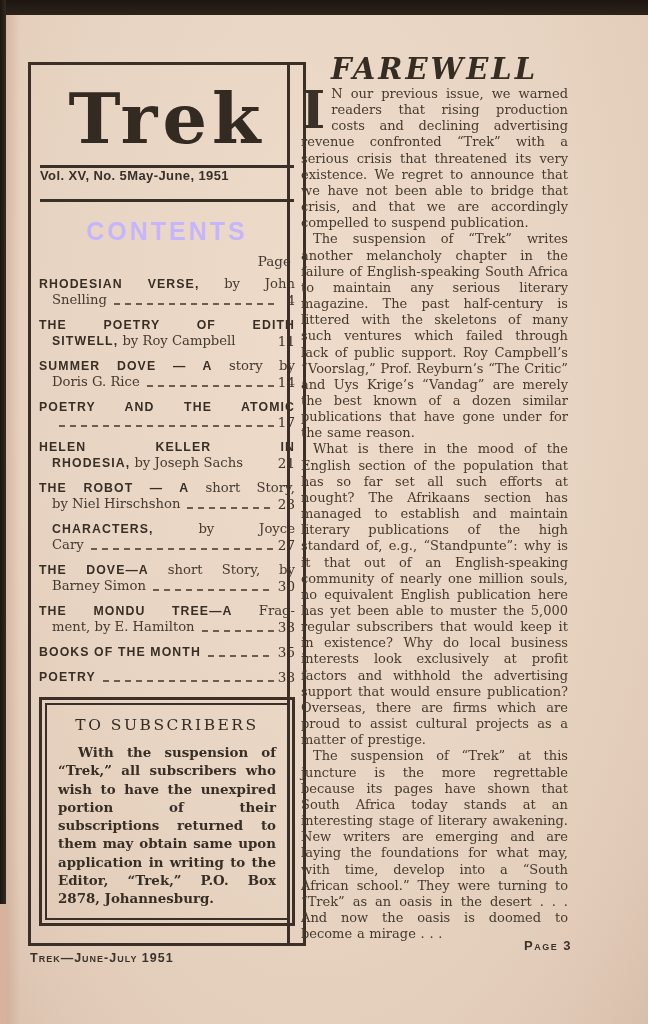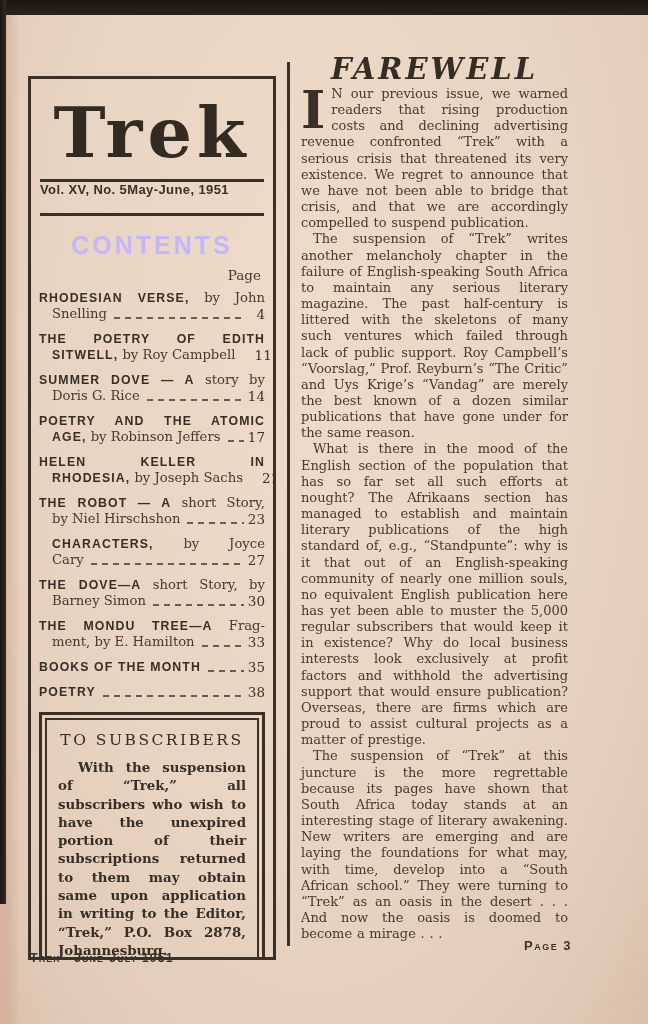--- a/index.html
+++ b/index.html
@@ -9,21 +9,21 @@
   
   #paper{position:absolute;left:6px;top:15px;right:0;bottom:0;
     background:radial-gradient(ellipse at 48% 32%, #eedbc9 0%, #e8d4c2 55%, #e2ccb9 82%, #d8bfab 100%);}
   .edge-top{position:absolute;left:0;top:0;width:648px;height:15px;background:linear-gradient(#1c1510,#2c231b);}
   .edge-left{position:absolute;left:0;top:0;width:6px;height:1024px;background:linear-gradient(90deg,#1c1510,#332921);}
   .edge-left-pink{position:absolute;left:0;bottom:0;width:7px;height:120px;background:#d8b29c;}
   .paper-fold{position:absolute;left:6px;top:15px;bottom:0;width:14px;
     background:linear-gradient(90deg, rgba(198,152,128,0.45), rgba(198,152,128,0.0));}
 
   
-  #left-panel{position:absolute;left:28px;top:76px;width:248px;height:884px;box-sizing:border-box;
+  #left-panel{position:absolute;left:28px;top:62px;width:278px;height:884px;box-sizing:border-box;
     border:3px solid #3a3027;padding:0 8px;overflow:hidden;}
   #masthead-title{font-family:"DejaVu Serif",serif;font-weight:700;font-size:70px;line-height:74px;
     letter-spacing:5px;text-align:center;color:#332a22;margin-top:17px;}
   .mast-rule{border-top:3px solid #3a3027;margin:9px 1px 0 1px;}
   #vol-row{display:flex;justify-content:flex-start;align-items:baseline;
     font-family:"Liberation Sans",sans-serif;font-weight:700;font-size:13px;letter-spacing:.4px;
     color:#38302a;padding:0 1px 7px 1px;}
   #contents-heading{text-align:center;font-family:"Liberation Sans",sans-serif;font-weight:700;
     font-size:25px;letter-spacing:3px;color:#c4b5fd;margin-top:15px;}
   #page-col-label{text-align:right;font-size:13.5px;color:#42372d;margin:7px 4px 6px 0;}
@@ -114,21 +114,20 @@
           <div class="toc-line fill"><span class="toc-text"><span class="toc-bold">SUMMER DOVE — A</span><span class="toc-plain"> story by</span></span></div>
           <div class="toc-line cont last">
             <span class="toc-text"><span class="toc-plain">Doris G. Rice</span></span>
             <span class="toc-leader dashes"></span>
             <span class="toc-page">14</span>
           </div>
         </div>
         <div class="toc-item">
           <div class="toc-line fill"><span class="toc-text"><span class="toc-bold">POETRY AND THE ATOMIC</span></span></div>
           <div class="toc-line cont last">
-            <span class="toc-text"><span class="toc-bold">AGE,</span><span class="toc-plain"> by Robinson Jeffers</span></span>
             <span class="toc-leader dashes"></span>
             <span class="toc-page">17</span>
           </div>
         </div>
         <div class="toc-item">
           <div class="toc-line fill"><span class="toc-text"><span class="toc-bold">HELEN KELLER IN</span></span></div>
           <div class="toc-line cont last">
             <span class="toc-text"><span class="toc-bold">RHODESIA,</span><span class="toc-plain"> by Joseph Sachs</span></span>
             <span class="toc-leader"></span>
             <span class="toc-page">21</span>

